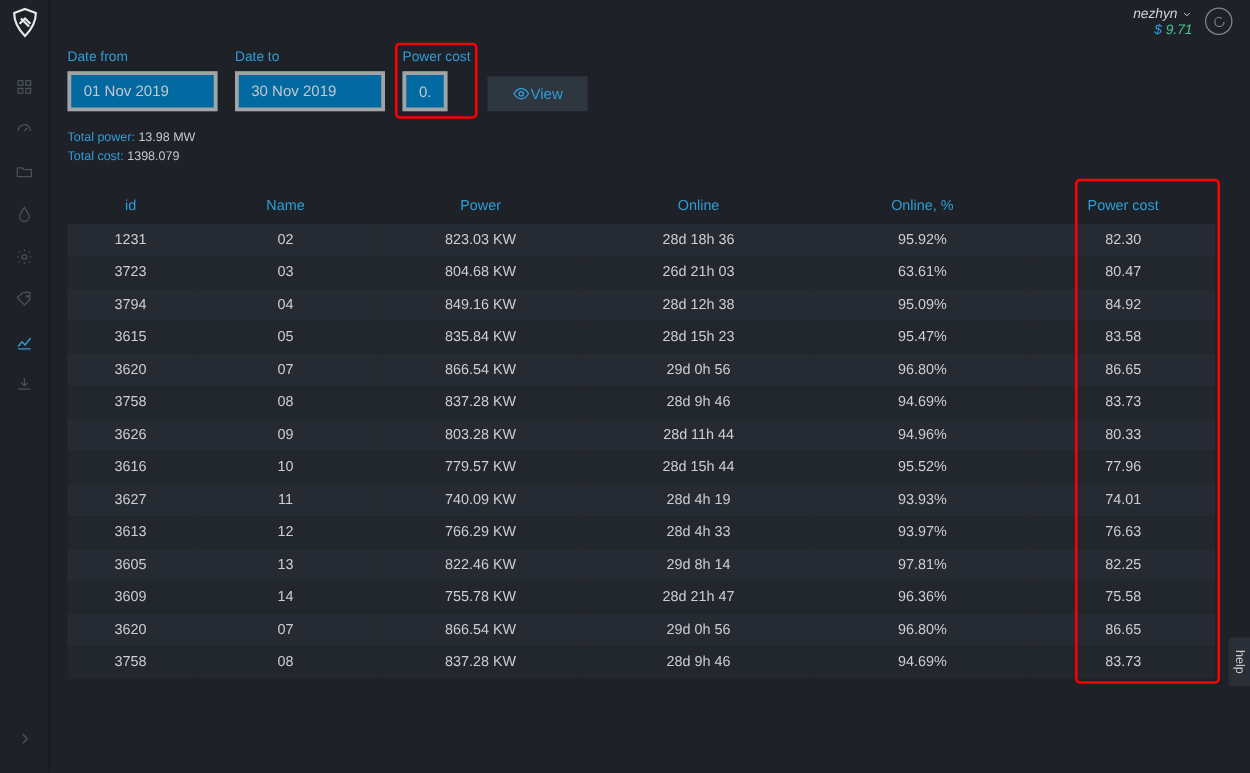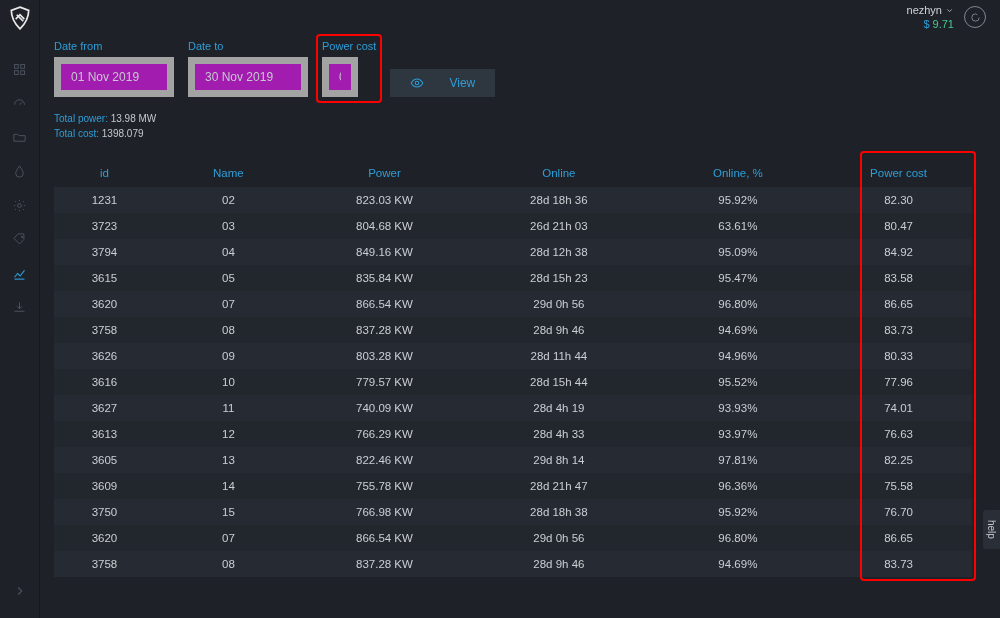--- a/index.html
+++ b/index.html
@@ -34,55 +34,55 @@
   }
   .sidebar .nav-item.active { color: #2f9dd6; }
   .sidebar .expand {
     position: absolute; bottom: 12px; left: 0; width: 40px; height: 30px;
     display: flex; align-items: center; justify-content: center; color: #4a515c;
   }
   .header {
     position: absolute;
     left: 40px; top: 0; right: 0; height: 34px;
     display: flex; align-items: center; justify-content: flex-end;
-    padding-right: 14px; gap: 10px;
+    padding-right: 14px; gap: 10px; font-style: italic;
   }
   .user-block { line-height: 1.1; text-align: right; }
   .user-name { color: #d0d3d8; font-size: 11px; display: inline-flex; align-items: center; gap: 3px; }
   .user-balance { color: #48c78e; font-size: 11px; }
   .user-balance .dollar { color: #2f9dd6; }
   .round-icon {
     width: 22px; height: 22px; border: 1.5px solid #808690; border-radius: 50%;
     display: flex; align-items: center; justify-content: center; color: #808690;
   }
   .content {
     position: absolute; left: 40px; top: 34px; right: 0; bottom: 0;
     padding: 6px 28px 0 14px;
     overflow: hidden;
   }
   .filters {
     display: flex; gap: 14px; align-items: flex-end; margin-bottom: 14px;
   }
   .field { display: flex; flex-direction: column; gap: 5px; }
   .field label { color: #2f9dd6; font-size: 11px; }
   .field input {
-    background: #a21caf; border: 7px solid #a3a3a3;
+    background: #0369a1; border: 3px solid #a3a3a3;
     color: #c5c8ce; padding: 6px 10px; width: 120px; font-size: 12px;
     outline: none;
   }
   .field.power-cost-wrap { position: relative; }
   .field.power-cost-wrap .highlight {
     position: absolute; left: -6px; top: -6px; right: -6px; bottom: -6px;
     border: 2px solid #ff0000; border-radius: 4px; pointer-events: none;
   }
   .field.power-cost-wrap input { width: 36px; }
   .view-btn {
     background: #2e3640; border: none; color: #2f9dd6;
     padding: 7px 20px; font-size: 12px; cursor: pointer;
-    display: inline-flex; align-items: center; gap: 25px;
+    display: inline-flex; align-items: center; gap: 0;
   }
   .view-btn svg { width: 14px; height: 14px; }
   .totals { font-size: 10px; color: #2f9dd6; line-height: 1.5; margin-bottom: 18px; }
   .totals .val { color: #c5c8ce; }
   .table-wrap { position: relative; }
   table { width: 100%; border-collapse: collapse; table-layout: fixed; }
   thead th {
     color: #2f9dd6; font-weight: 400; font-size: 11.5px;
     padding: 8px 6px; text-align: center; background: #1e2228;
   }
@@ -327,28 +327,20 @@
           </tr>
           <tr>
             <td>3609</td>
             <td>14</td>
             <td>755.78 KW</td>
             <td>28d 21h 47</td>
             <td>96.36%</td>
             <td>75.58</td>
           </tr>
           <tr>
-            <td>3750</td>
-            <td>15</td>
-            <td>766.98 KW</td>
-            <td>28d 18h 38</td>
-            <td>95.92%</td>
-            <td>76.70</td>
-          </tr>
-          <tr>
             <td>3620</td>
             <td>07</td>
             <td>866.54 KW</td>
             <td>29d 0h 56</td>
             <td>96.80%</td>
             <td>86.65</td>
           </tr>
           <tr>
             <td>3758</td>
             <td>08</td>

